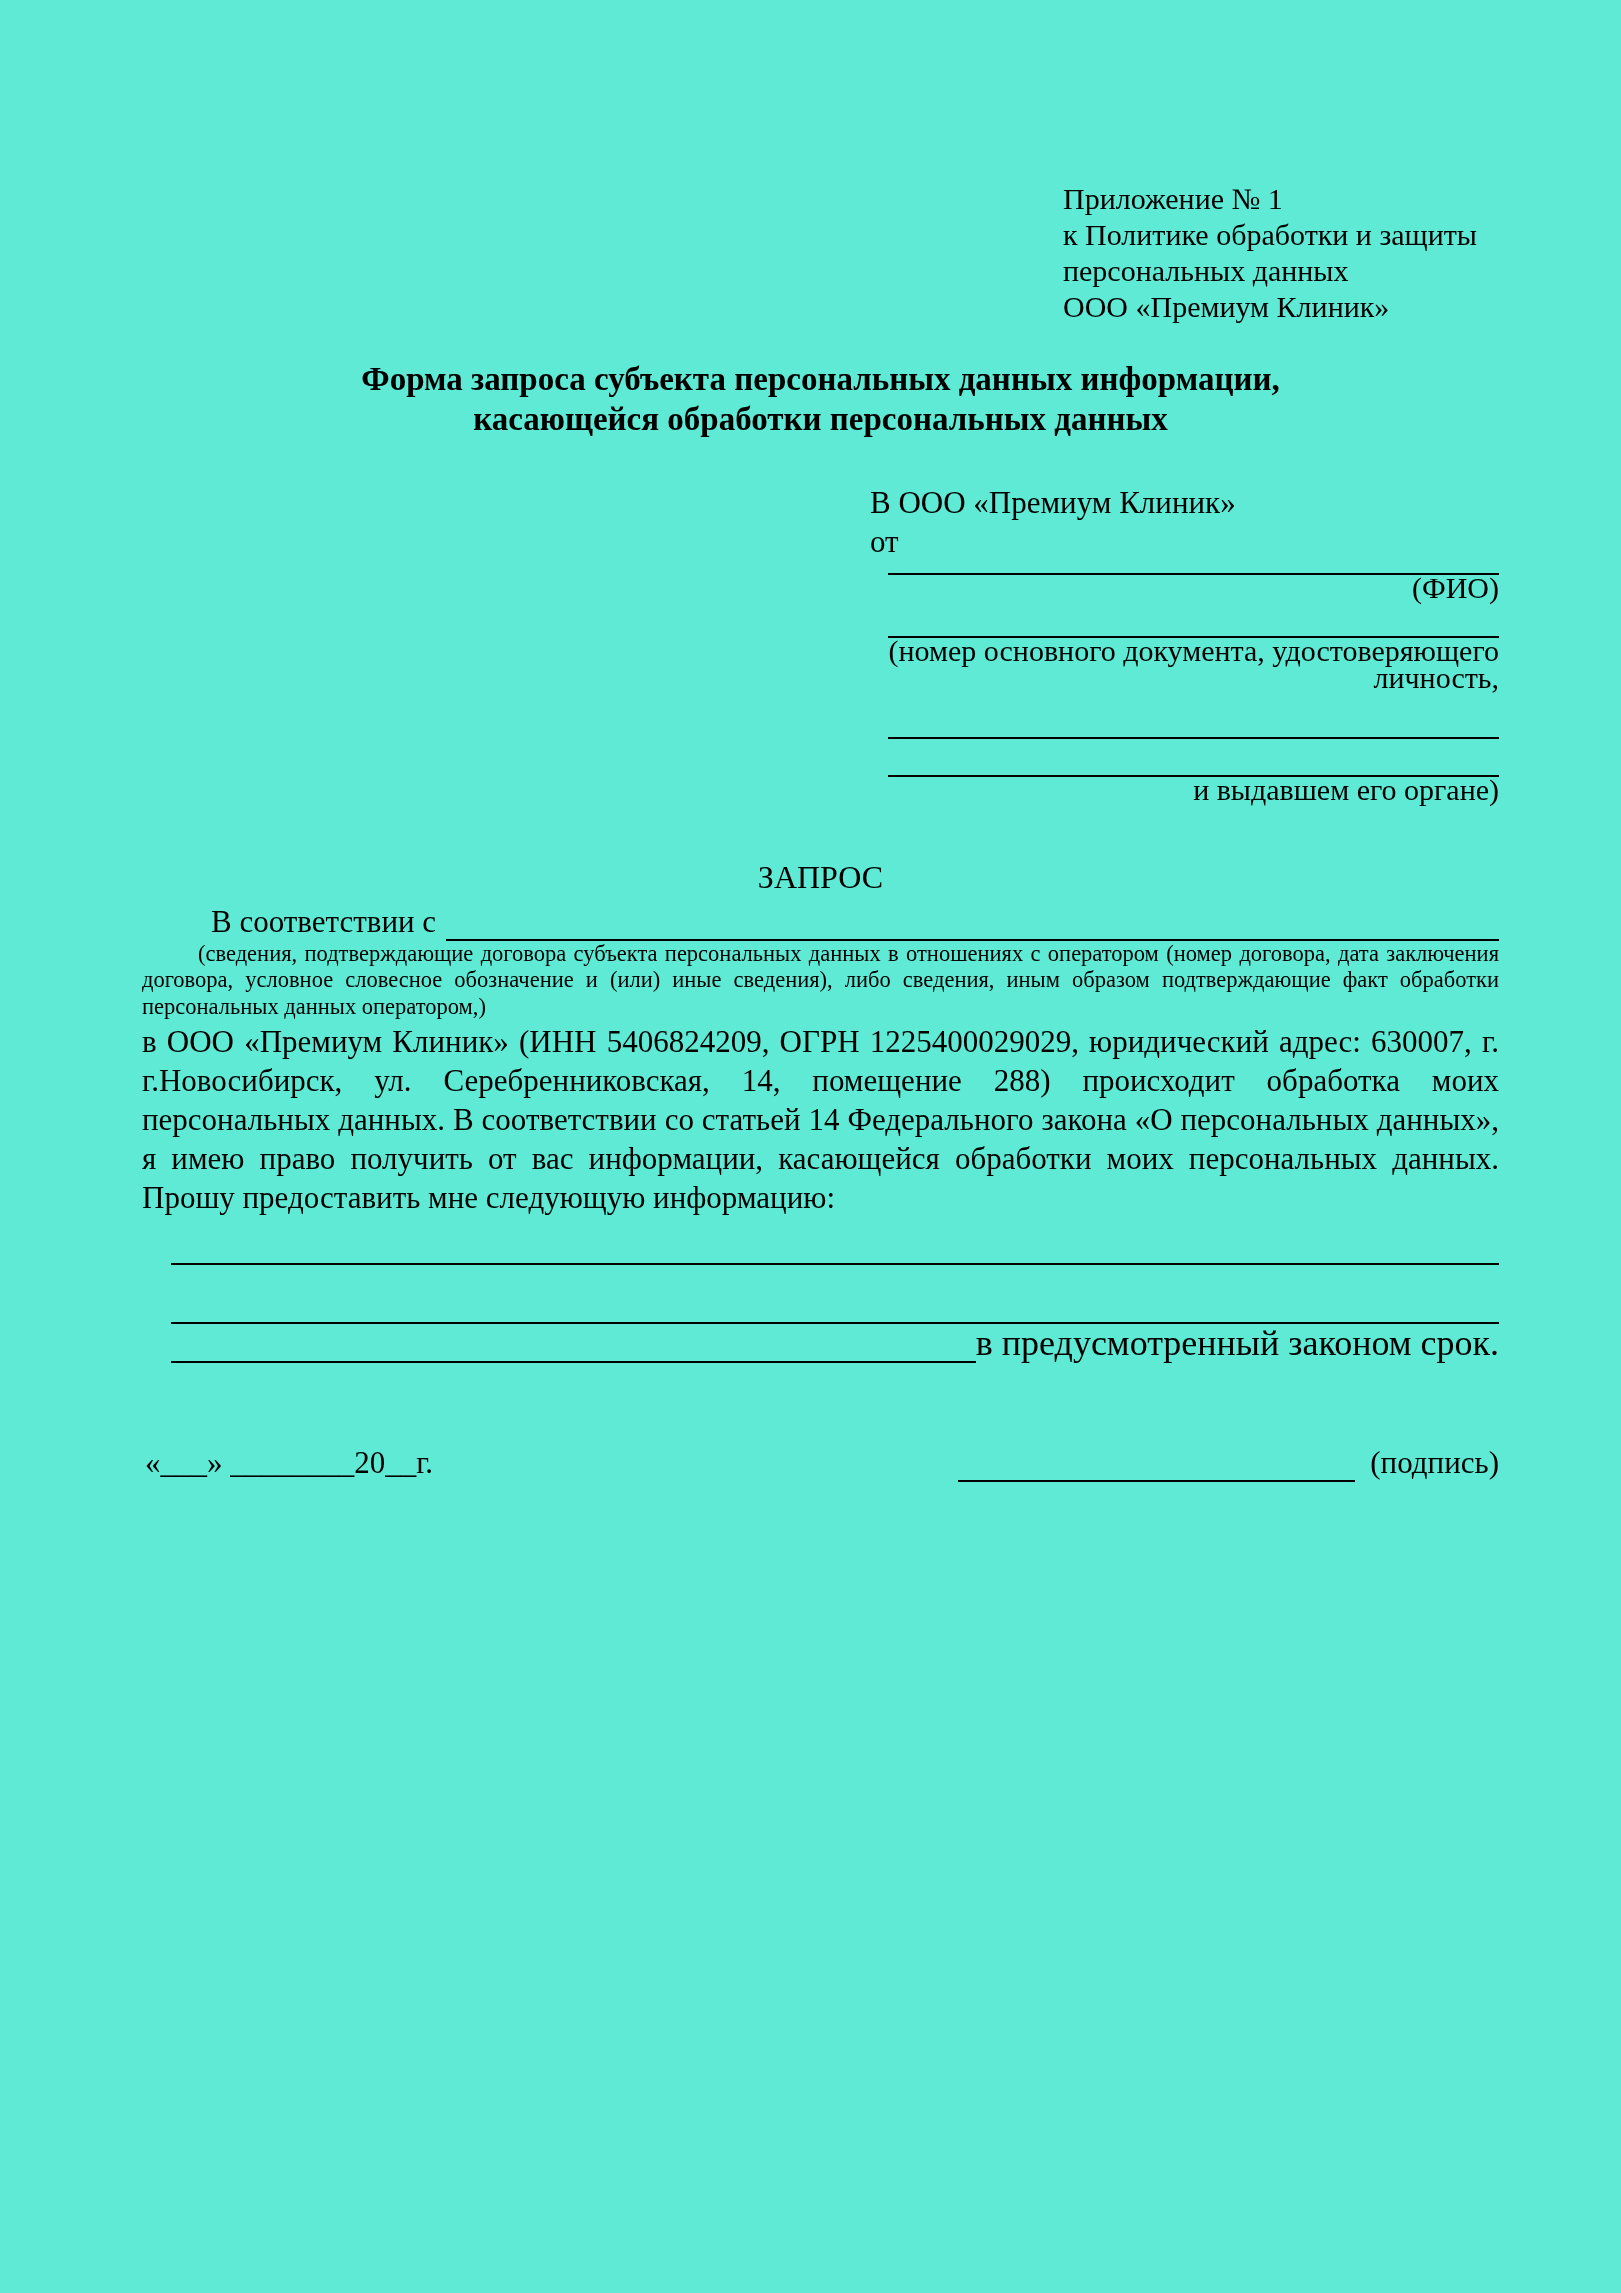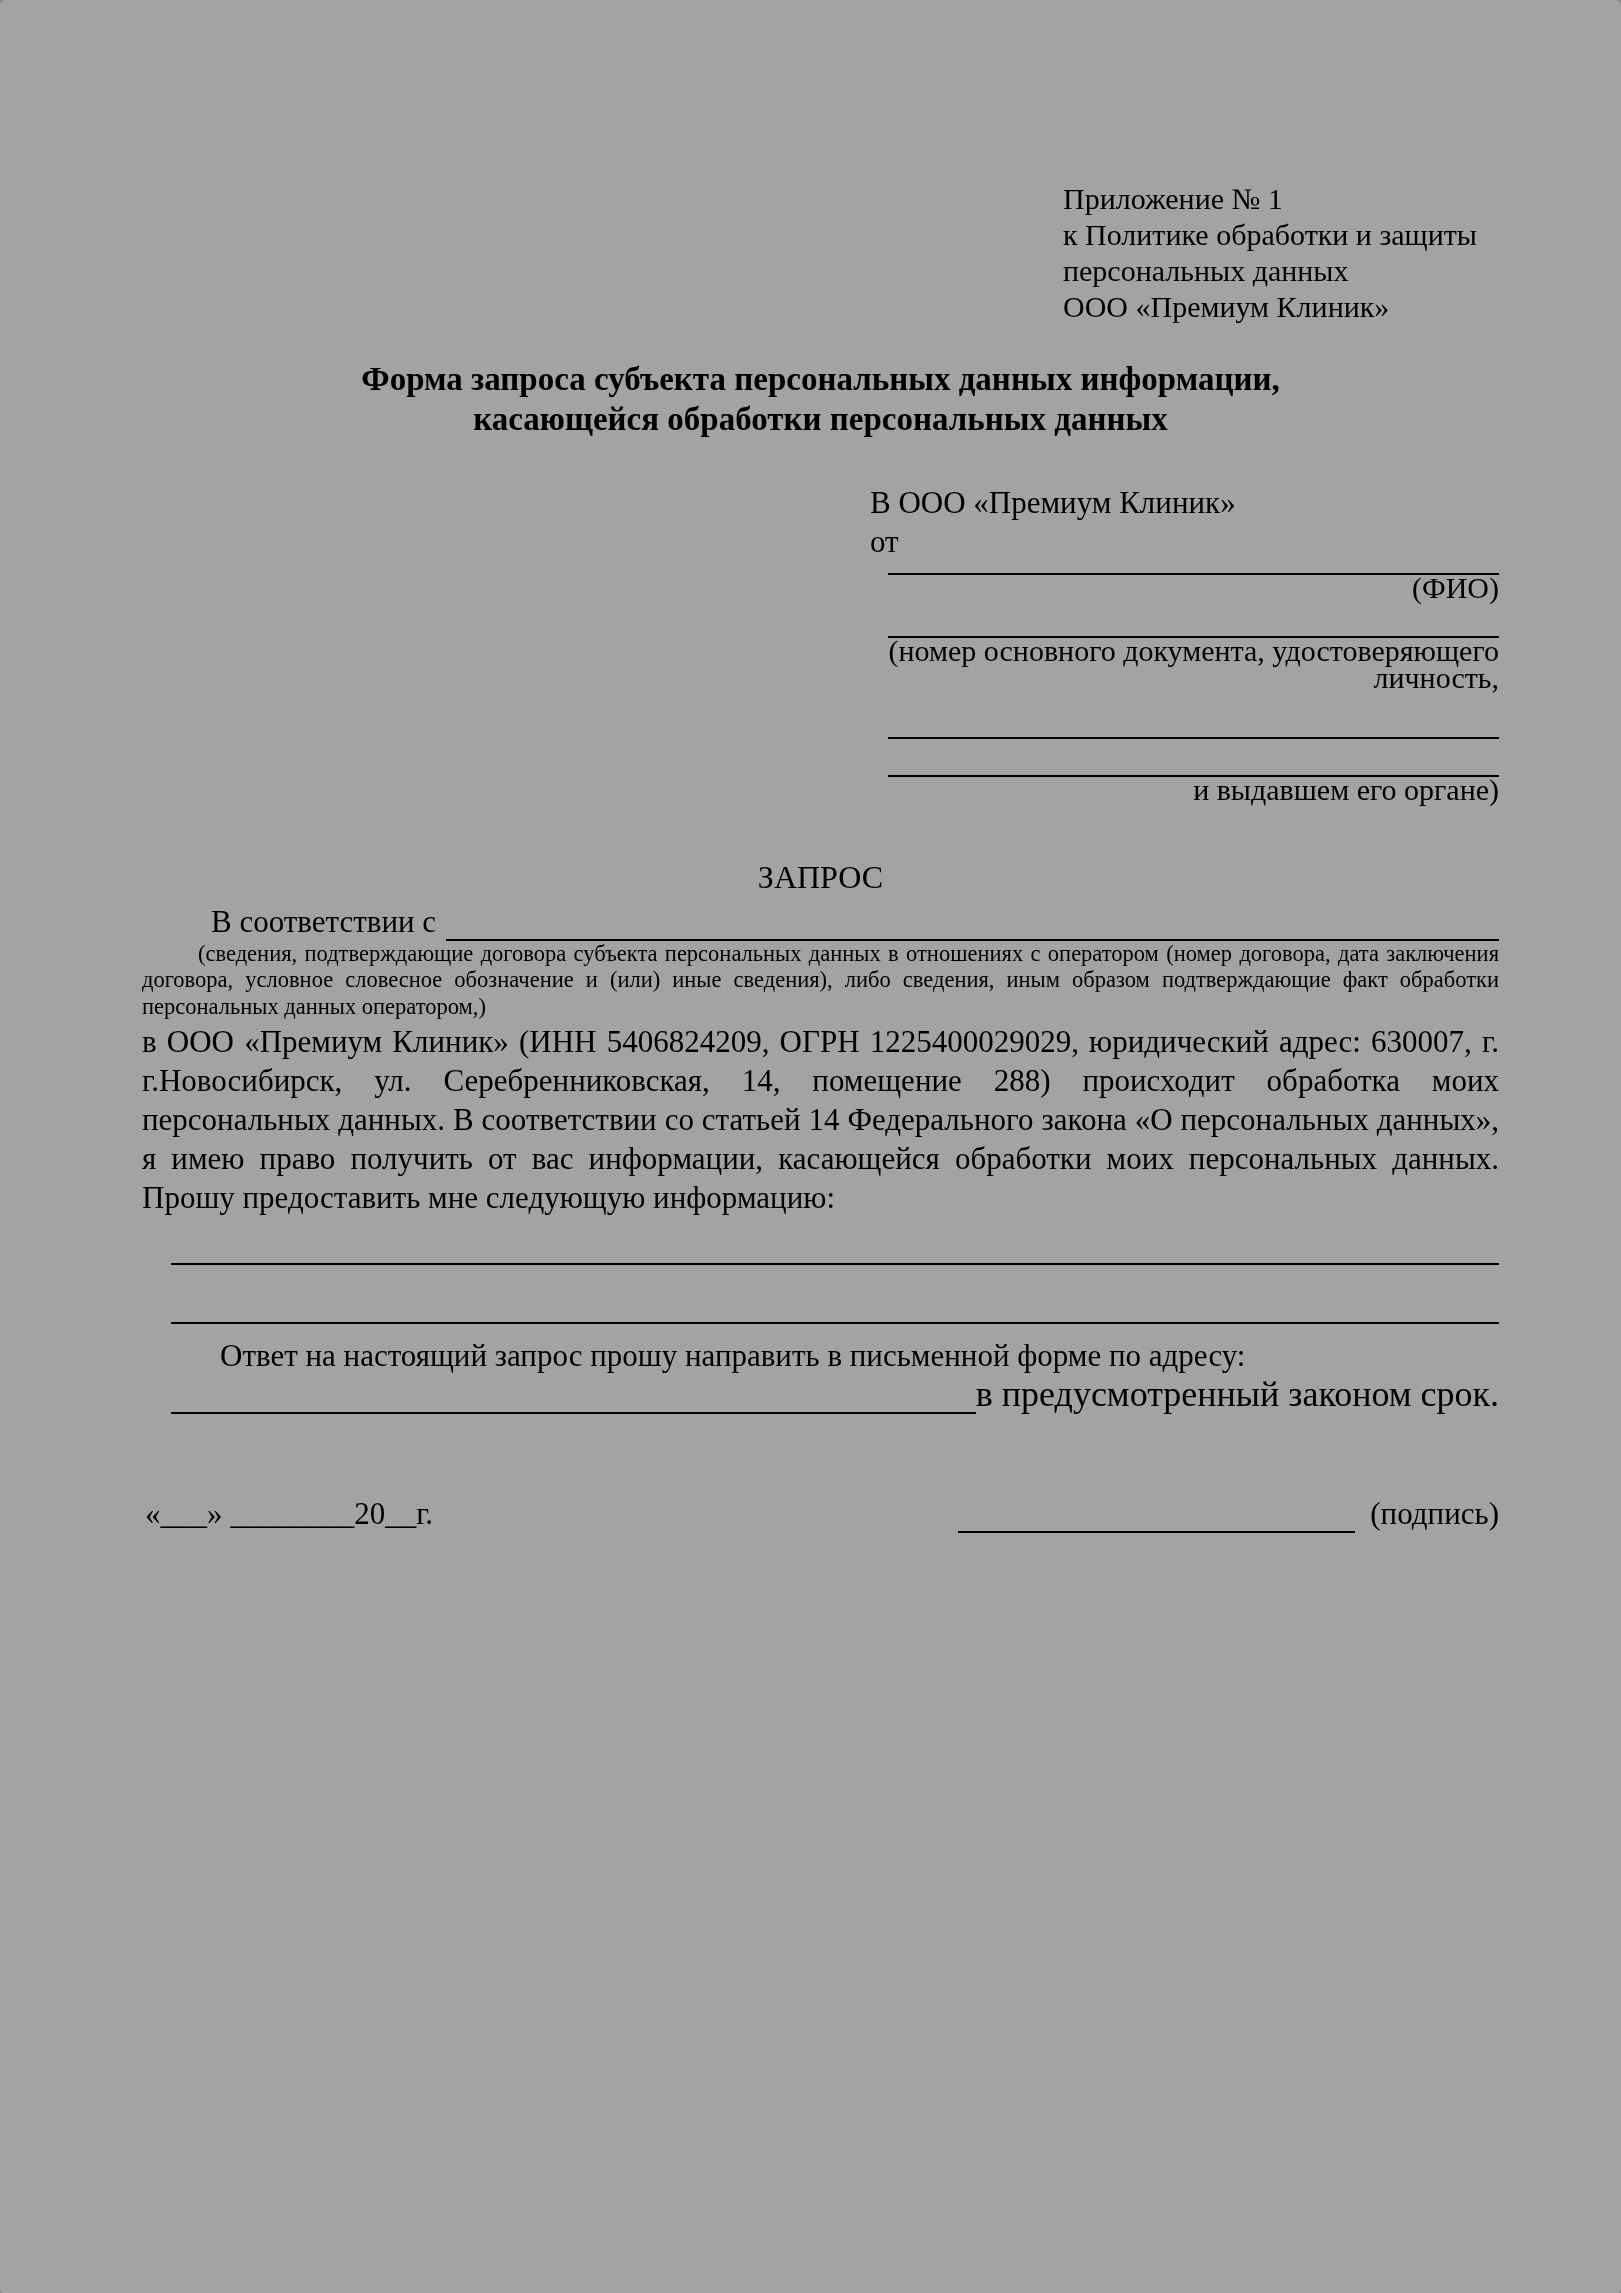--- a/index.html
+++ b/index.html
@@ -1,26 +1,25 @@
 <!DOCTYPE html>
 <html lang="ru"><head>
 <meta charset="utf-8">
 <style>
   html,body{margin:0;padding:0;background:#888;}
   .page{
     position:relative;
     width:1621px;height:2294px;
     margin:0 auto;
-    background:#a3a3a3;
+    background:#5eead4;
     color:#000000;
     font-family:"Liberation Serif","DejaVu Serif",serif;
     box-sizing:border-box;
     padding:181px 122px 0 142px;
     overflow:hidden;
-    border-radius:6px;
   }
   
   .appendix{margin-left:921px;font-size:30px;line-height:36px;}
   
   .doc-title{margin-top:34px;text-align:center;font-weight:bold;font-size:33px;line-height:40px;}
   
   .addressee{margin-top:44px;margin-left:728px;font-size:31px;line-height:39px;}
   .addressee .fill{margin-left:17.6px;border-bottom:2.9px solid #000;}
   .addressee .cap{text-align:right;font-size:30px;line-height:26.5px;}
   .f1{height:11.8px;} .f2{height:35px;} .f3{height:46px;} .f4{height:36px;}
@@ -86,21 +85,20 @@
     <span class="blank"></span>
   </div>
 
   <div class="footnote">(сведения, подтверждающие договора субъекта персональных данных в отношениях с оператором (номер договора, дата заключения договора, условное словесное обозначение и (или) иные сведения), либо сведения, иным образом подтверждающие факт обработки персональных данных оператором,)</div>
 
   <div class="body-par">в ООО «Премиум Клиник» (ИНН 5406824209, ОГРН 1225400029029, юридический адрес: 630007, г. г.Новосибирск, ул. Серебренниковская, 14, помещение 288) происходит обработка моих персональных данных. В соответствии со статьей 14 Федерального закона «О персональных данных», я имею право получить от вас информации, касающейся обработки моих персональных данных. Прошу предоставить мне следующую информацию:</div>
 
   <div class="rule rule-a"></div>
   <div class="rule rule-b"></div>
 
-  <div class="reply-par">Ответ на настоящий запрос прошу направить в письменной форме по адресу:</div>
 
   <div class="reply-suffix-line">
     <span class="blank"></span>
     <span class="suffix">в предусмотренный законом срок.</span>
   </div>
 
   <div class="sign-row">
     <span class="date">«___» ________20__г.</span>
     <span class="sign-right">
       <span class="blank"></span>

